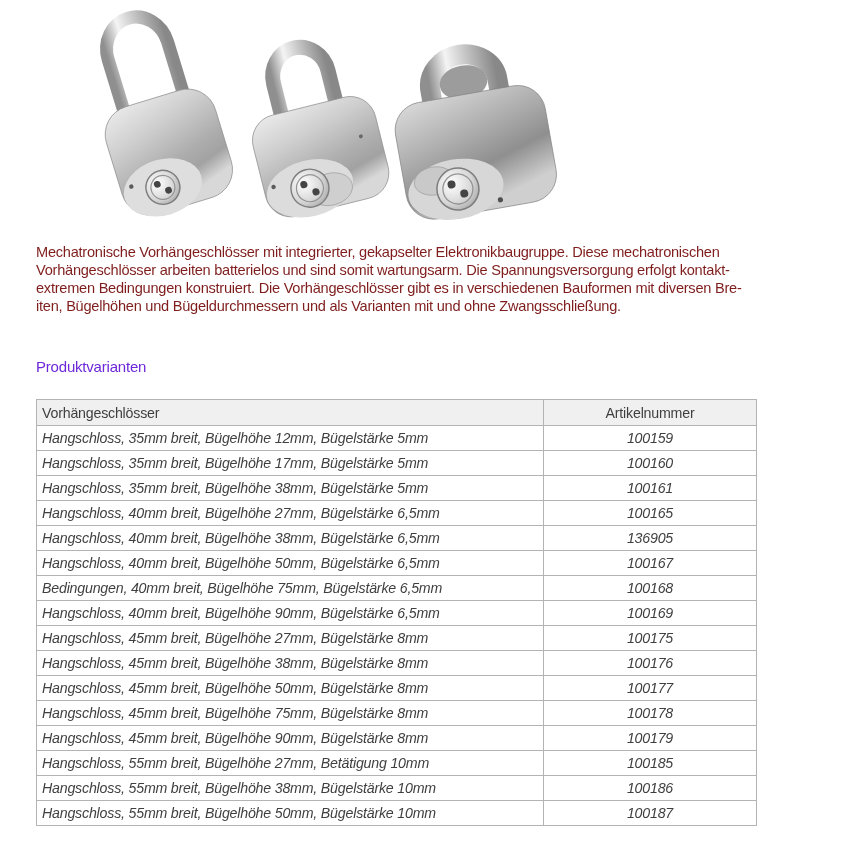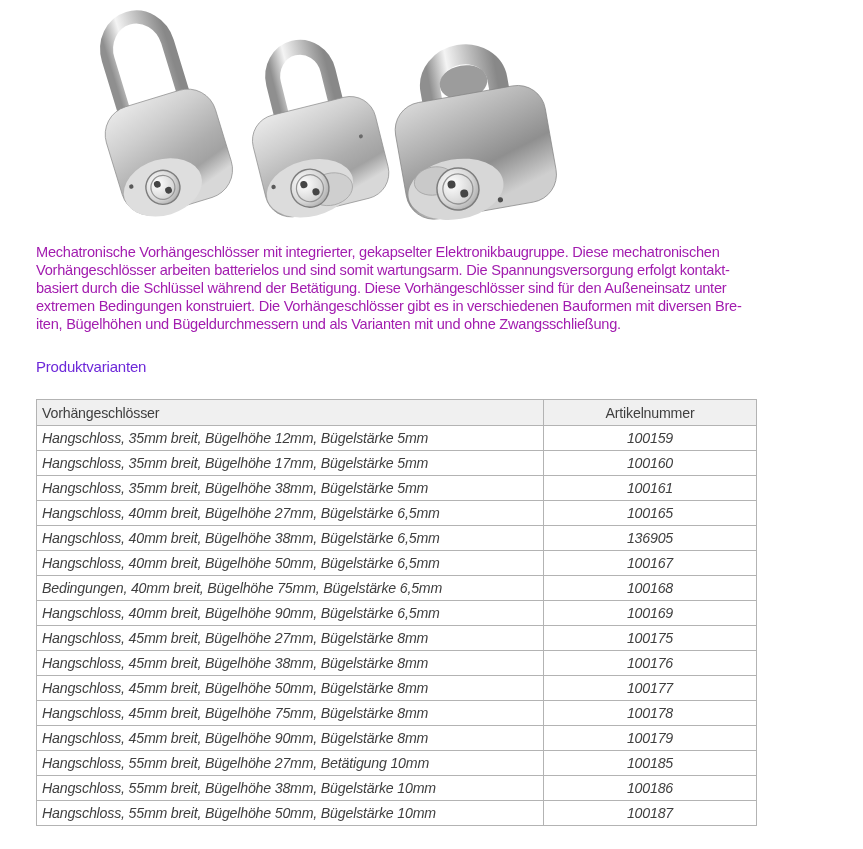--- a/index.html
+++ b/index.html
@@ -25,21 +25,21 @@
   }
   .hero svg { overflow: visible; }
   .description {
     position: absolute;
     left: 36px;
     top: 243px;
     width: 800px;
     font-size: 14.6px;
     line-height: 18px;
     letter-spacing: -0.25px;
-    color: #a21caf;
+    color: #7f1d1d;
   }
   .description .line {
     white-space: nowrap;
   }
   .section-title {
     position: absolute;
     left: 36px;
     top: 358px;
     font-size: 15px;
     letter-spacing: -0.2px;
@@ -153,21 +153,20 @@
         <circle cx="-29.5" cy="72.5" r="4" fill="#454545"></circle>
         <circle cx="-18.5" cy="83.5" r="4" fill="#454545"></circle>
         <circle cx="16" cy="96" r="2.6" fill="#4f4f4f"></circle>
       </g>
     </svg>
   </div>
 
   <div class="description">
     <div class="line">Mechatronische Vorhängeschlösser mit integrierter, gekapselter Elektronikbaugruppe. Diese mechatronischen</div>
     <div class="line">Vorhängeschlösser arbeiten batterielos und sind somit wartungsarm. Die Spannungsversorgung erfolgt kontakt-</div>
-    <div class="line">basiert durch die Schlüssel während der Betätigung. Diese Vorhängeschlösser sind für den Außeneinsatz unter</div>
     <div class="line">extremen Bedingungen konstruiert. Die Vorhängeschlösser gibt es in verschiedenen Bauformen mit diversen Bre-</div>
     <div class="line">iten, Bügelhöhen und Bügeldurchmessern und als Varianten mit und ohne Zwangsschließung.</div>
   </div>
 
   <div class="section-title">Produktvarianten</div>
 
   <div class="table-wrap">
     <table class="variants">
       <thead>
         <tr>

